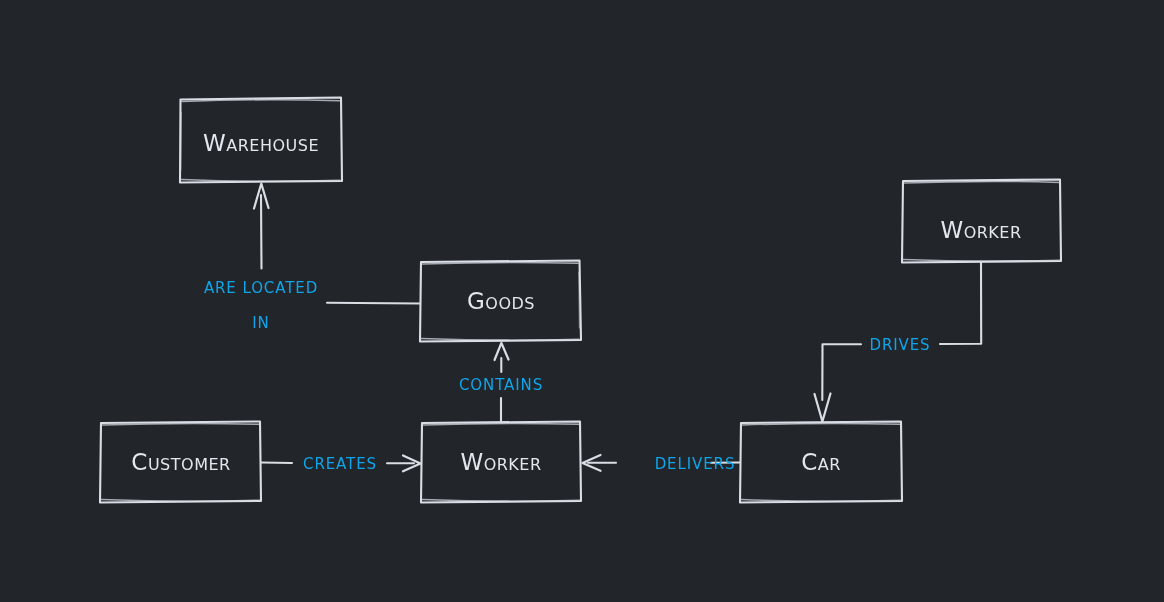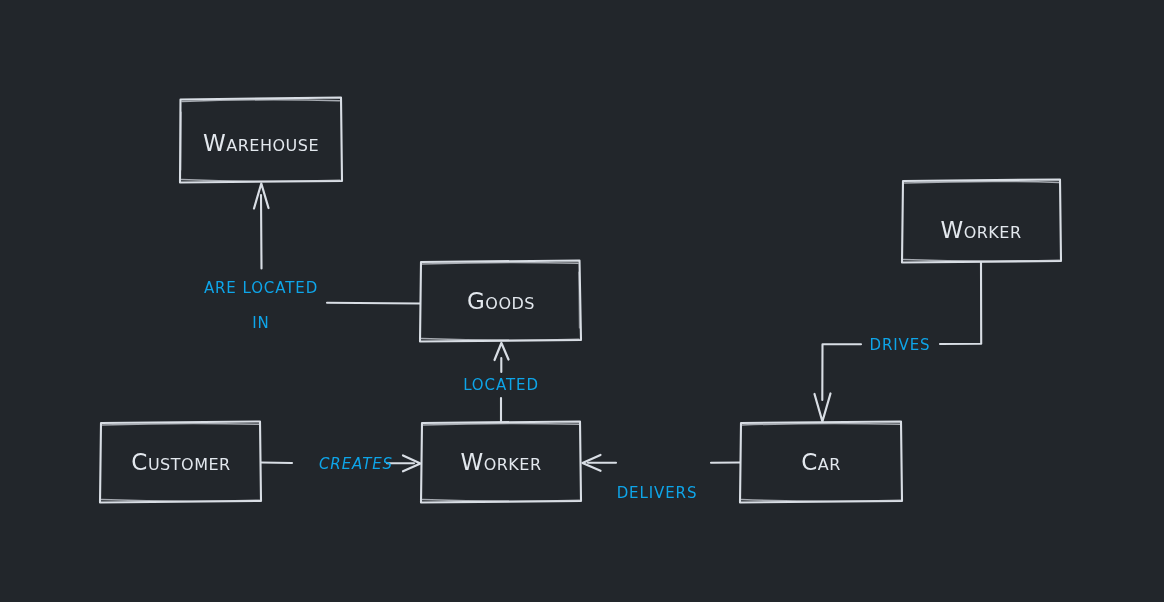--- a/index.html
+++ b/index.html
@@ -132,18 +132,18 @@
 
   <div class="entity-label" style="left:261px; top:143px;">Warehouse</div>
   <div class="entity-label" style="left:501px; top:301px;">Goods</div>
   <div class="entity-label" style="left:981px; top:230px;">Worker</div>
   <div class="entity-label" style="left:181px; top:462px;">Customer</div>
   <div class="entity-label" style="left:501px; top:462px;">Worker</div>
   <div class="entity-label" style="left:821px; top:462px;text-align:center;">Car</div>
 
   <div class="edge-label" style="left:261px; top:288px;">ARE LOCATED</div>
   <div class="edge-label" style="left:261px; top:323px;">IN</div>
-  <div class="edge-label" style="left:501px; top:385px;">LOCATED</div>
-  <div class="edge-label" style="left:356px; top:464px;font-style:italic;">CREATES</div>
-  <div class="edge-label" style="left:657px; top:464px;margin-top:29px;">DELIVERS</div>
+  <div class="edge-label" style="left:501px; top:385px;">CONTAINS</div>
+  <div class="edge-label" style="left:340px; top:464px;">CREATES</div>
+  <div class="edge-label" style="left:695px; top:464px;">DELIVERS</div>
   <div class="edge-label" style="left:900px; top:345px;">DRIVES</div>
 
 </div>
 
 </body></html>

